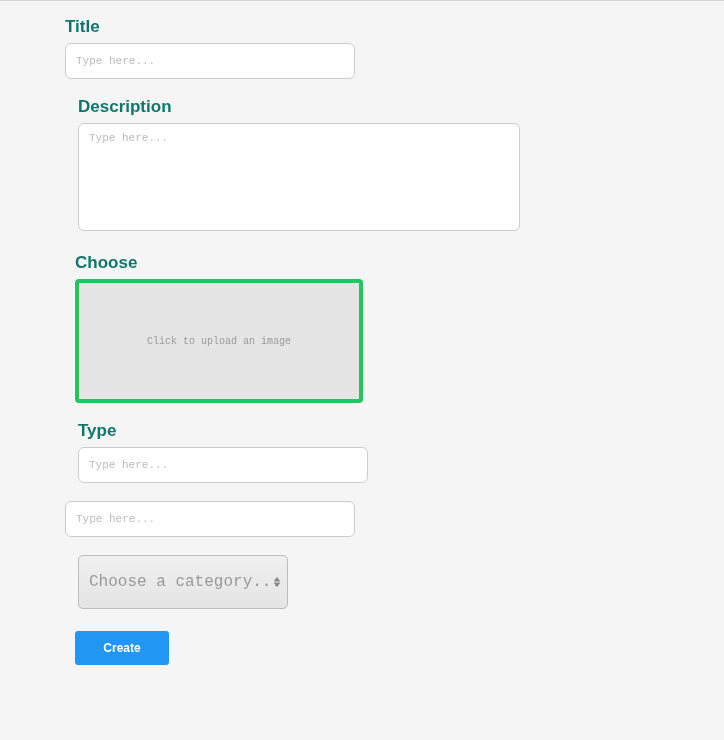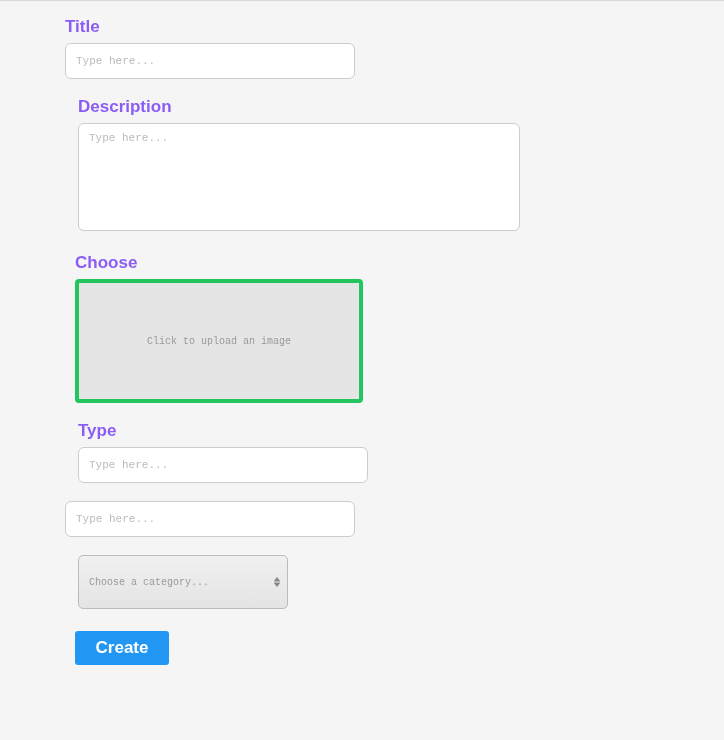--- a/index.html
+++ b/index.html
@@ -27,21 +27,21 @@
     .field-group.indent-2 {
       margin-left: 10px;
     }
     .field-group.indent-0 {
       margin-left: 0;
     }
     label {
       display: block;
       font-weight: 700;
       font-size: 17px;
-      color: #8b5cf6;
+      color: #0f766e;
       margin-bottom: 6px;
     }
     input[type="text"] {
       height: 36px;
       border: 1px solid #ccc;
       border-radius: 6px;
       padding: 0 10px;
       font-family: "Courier New", monospace;
       font-size: 11px;
       color: #333;
@@ -87,21 +87,21 @@
     .price-input, .location-input {
       width: 290px;
     }
     .category-select {
       width: 210px;
       height: 54px;
       border: 1px solid #bbb;
       border-radius: 5px;
       background: linear-gradient(to bottom, #f0f0f0, #e4e4e4);
       font-family: "Courier New", monospace;
-      font-size: 10px;
+      font-size: 16px;
       color: #999;
       padding: 0 10px;
       appearance: none;
       -webkit-appearance: none;
       position: relative;
     }
     .select-wrapper {
       position: relative;
       width: 210px;
     }
@@ -142,21 +142,21 @@
       border-top: 4px solid #888;
     }
     .create-btn {
       width: 94px;
       height: 34px;
       background: #2196f3;
       color: #fff;
       border: none;
       border-radius: 3px;
       font-weight: 700;
-      font-size: 17px;
+      font-size: 12px;
       cursor: pointer;
       margin-top: 4px;
     }
     .btn-group {
       margin-left: 10px;
     }
   </style>
 </head>
 <body>
 

